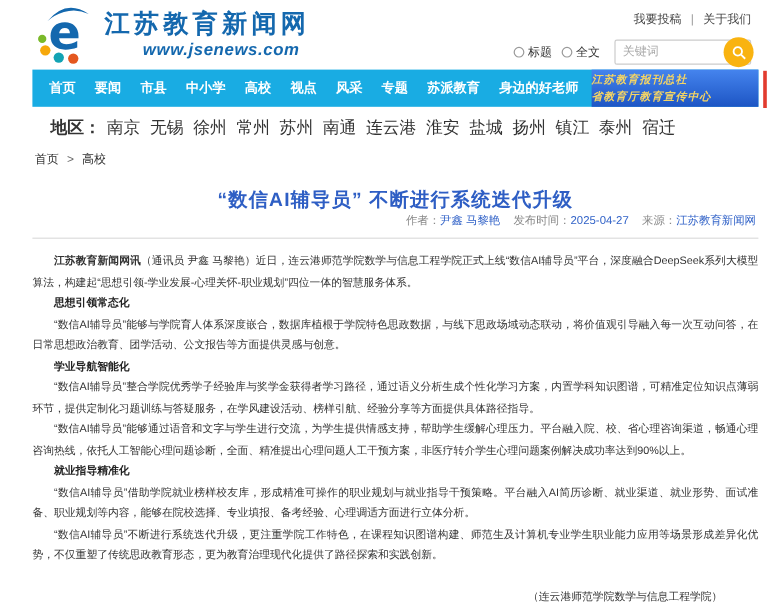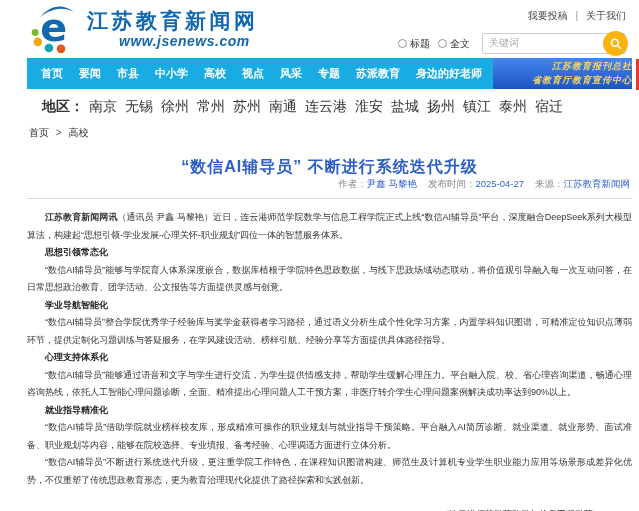--- a/index.html
+++ b/index.html
@@ -10,35 +10,35 @@
 
   
   .header { position:relative; height:58px; }
   .logo { position:absolute; left:2px; top:4px; display:flex; align-items:center; }
   .logo-icon svg { display:block; }
   .logo-text { margin-left:6px; }
   .logo-text .cn { display:block; font-size:21px; font-weight:bold; color:#1468ae; letter-spacing:3.5px; line-height:1.1; }
   .logo-text .en { display:block; font-size:14px; font-weight:bold; font-style:italic; color:#1468ae; letter-spacing:.5px;margin-left:32px; }
   .top-links { position:absolute; right:6px; top:9px; font-size:10px; color:#444; }
   .top-links .sep { margin:0 5px; color:#999; }
-  .search-row { position:absolute; right:6px; top:33px; display:flex; align-items:center; font-size:10px; color:#333;font-family:Liberation Mono, monospace; }
+  .search-row { position:absolute; right:6px; top:33px; display:flex; align-items:center; font-size:10px; color:#333; }
   .radio-opt { display:flex; align-items:center; margin-right:8px; cursor:pointer; }
   .radio { width:9px; height:9px; border:1px solid #999; border-radius:50%; background:#fff; display:inline-block; margin-right:3px; }
   .search-box { position:relative; display:flex; align-items:center; margin-left:4px; }
-  .search-input { width:144px; height:21px; border:1px solid #ccc; border-radius:2px; padding:0 26px 0 6px; font-size:10px; font-family:inherit; color:#333; outline:none; }
+  .search-input { width:114px; height:21px; border:1px solid #ccc; border-radius:2px; padding:0 26px 0 6px; font-size:10px; font-family:inherit; color:#333; outline:none; }
   .search-input::placeholder { color:#aaa; }
   .search-btn { position:absolute; right:-2px; top:-2px; width:25px; height:25px; border:none; border-radius:50%; background:#f9b310; display:flex; align-items:center; justify-content:center; cursor:pointer; }
 
   
   .nav { position:relative; height:31px; background:#19ace3; display:flex; align-items:center; }
   .nav-items { display:flex; align-items:center; padding-left:6px; }
   .nav-item { color:#fff; font-weight:bold; font-size:11px; padding:0 8px; white-space:nowrap; }
   .nav-banner { position:absolute; right:0; top:0; bottom:0; width:139px;
     background:linear-gradient(180deg,#4584ee,#1d55c4); color:#f5d564;
-    display:flex; flex-direction:column; justify-content:center; align-items:flex-end;
+    display:flex; flex-direction:column; justify-content:center; align-items:flex-start;
     font-size:9px; font-weight:bold; font-style:italic; letter-spacing:1px; line-height:1.45; }
   .red-edge { position:absolute; left:636px; top:59px; width:3px; height:31px; background:#e23b2e; }
 
   
   .region { padding:9px 0 0 15px; font-size:14px; color:#333; }
   .region .label { font-weight:bold; margin-right:5px; }
   .city { margin-right:8px; }
   .breadcrumb { padding:10px 0 0 2px; font-size:10px; color:#333; }
   .breadcrumb .sep { margin:0 4px; color:#666; }
 
@@ -146,21 +146,20 @@
       <p><b>江苏教育新闻网讯</b><span>（通讯员 尹鑫 马黎艳）近日，连云港师范学院数学与信息工程学院正式上线“数信AI辅导员”平台，深度融合DeepSeek系列大模型算法，构建起“思想引领-学业发展-心理关怀-职业规划”四位一体的智慧服务体系。</span></p>
 
       <div>
 
           <h3>思想引领常态化</h3>
           <p>“数信AI辅导员”能够与学院育人体系深度嵌合，数据库植根于学院特色思政数据，与线下思政场域动态联动，将价值观引导融入每一次互动问答，在日常思想政治教育、团学活动、公文报告等方面提供灵感与创意。</p>
 
           <h3>学业导航智能化</h3>
           <p>“数信AI辅导员”整合学院优秀学子经验库与奖学金获得者学习路径，通过语义分析生成个性化学习方案，内置学科知识图谱，可精准定位知识点薄弱环节，提供定制化习题训练与答疑服务，在学风建设活动、榜样引航、经验分享等方面提供具体路径指导。</p>
 
-          <h3>心理支持体系化</h3>
           <p>“数信AI辅导员”能够通过语音和文字与学生进行交流，为学生提供情感支持，帮助学生缓解心理压力。平台融入院、校、省心理咨询渠道，畅通心理咨询热线，依托人工智能心理问题诊断，全面、精准提出心理问题人工干预方案，非医疗转介学生心理问题案例解决成功率达到90%以上。</p>
 
           <h3>就业指导精准化</h3>
           <p>“数信AI辅导员”借助学院就业榜样校友库，形成精准可操作的职业规划与就业指导干预策略。平台融入AI简历诊断、就业渠道、就业形势、面试准备、职业规划等内容，能够在院校选择、专业填报、备考经验、心理调适方面进行立体分析。</p>
         </div>
 
       <p>“数信AI辅导员”不断进行系统迭代升级，更注重学院工作特色，在课程知识图谱构建、师范生及计算机专业学生职业能力应用等场景形成差异化优势，不仅重塑了传统思政教育形态，更为教育治理现代化提供了路径探索和实践创新。</p>
       <p class="attribution">（连云港师范学院数学与信息工程学院）</p>
     </div>
   </article>

